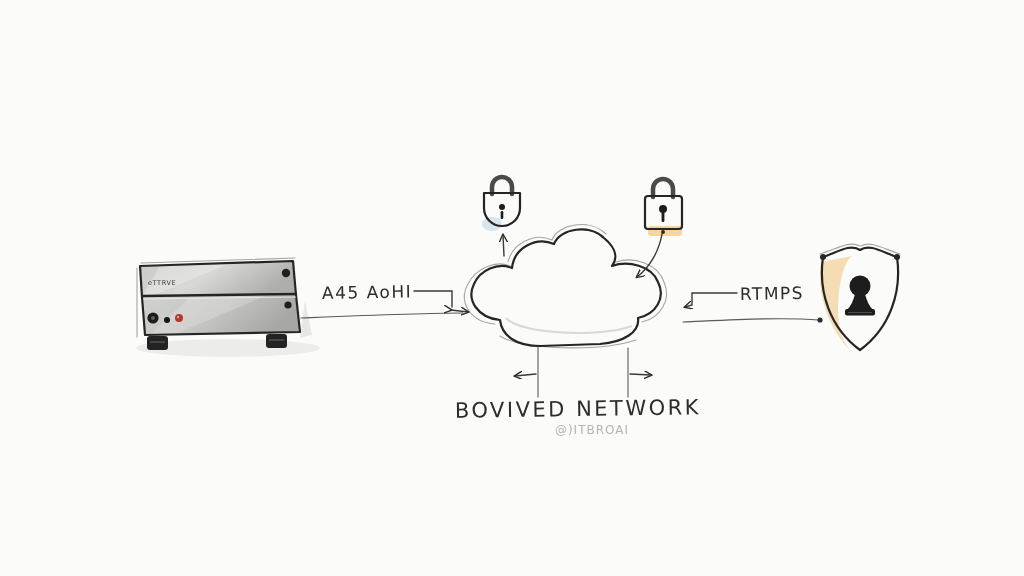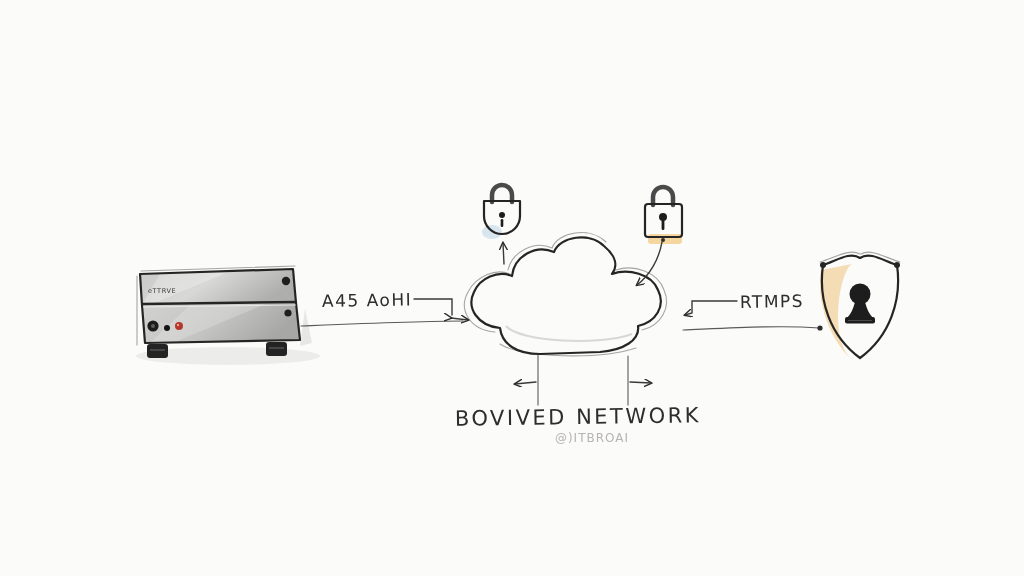--- a/index.html
+++ b/index.html
@@ -1,21 +1,21 @@
 <!DOCTYPE html>
 <html><head>
 <meta charset="utf-8">
 <style>
   html,body{margin:0;padding:0;}
   body{
     width:1024px;height:576px;overflow:hidden;
     background:#fbfbf9;
     font-family:"DejaVu Sans", sans-serif;
   }
-  .stage{position:relative;width:1024px;height:525px;margin-top:8px;}
+  .stage{position:relative;width:1024px;height:525px;}
   svg{display:block;}
   .ink-text{fill:#2d2d2d;}
   .faint-text{fill:#b6b4b0;}
   .hand-lg{font-size:21px;letter-spacing:2.5px;font-weight:500;}
   .hand-md{font-size:17px;letter-spacing:1.5px;font-weight:500;}
   .hand-sm{font-size:12px;letter-spacing:1px;}
   .hand-xs{font-size:6.5px;letter-spacing:.6px;fill:#3a3a3a;}
   .sketch-line{stroke:#3a3a3a;stroke-width:1.4;fill:none;stroke-linecap:round;}
   .sketch-line-thin{stroke:#5a5a5a;stroke-width:1.1;fill:none;stroke-linecap:round;}
   .outline{stroke:#252525;stroke-width:2.2;fill:none;stroke-linejoin:round;stroke-linecap:round;}

